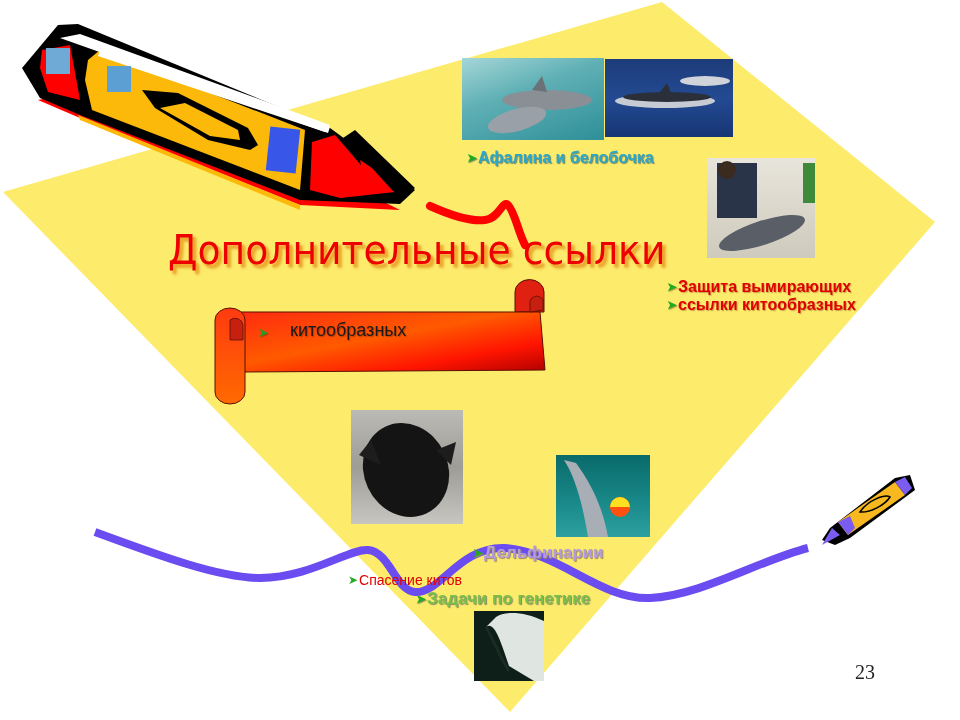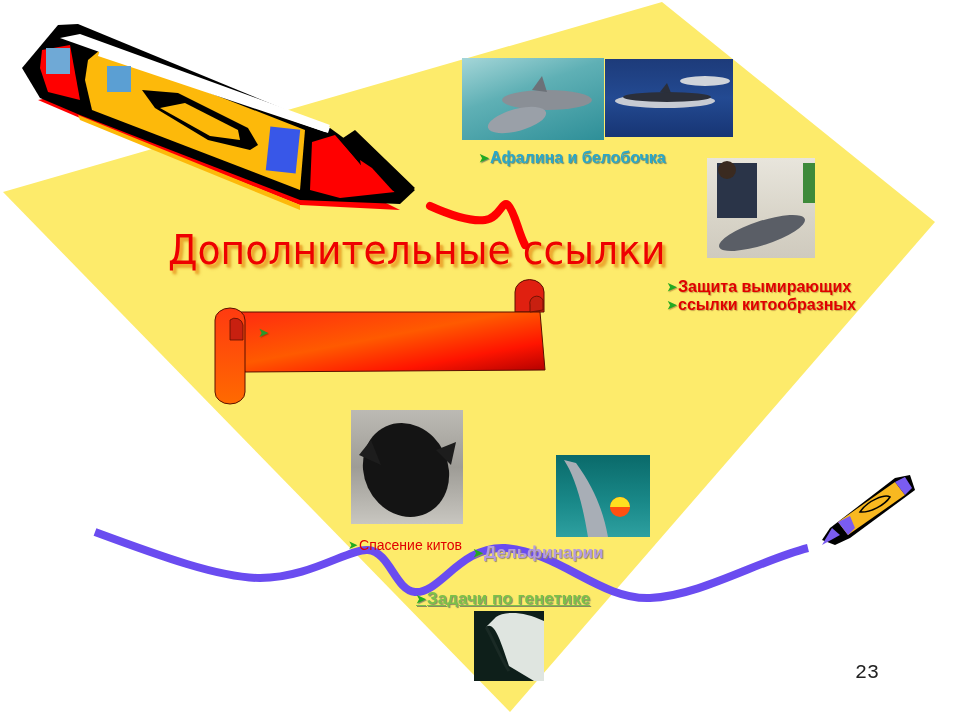--- a/index.html
+++ b/index.html
@@ -20,21 +20,21 @@
       position: absolute; white-space: nowrap;
       font-family: "Liberation Sans", sans-serif;
       font-size: 16px; font-weight: bold;
     }
     .link .arrow { color: #22aa22; font-size: 12px; margin-right: 1px; position: relative; top: -1px; }
     .photo {
       position: absolute; overflow: hidden;
     }
     .pnum {
       position: absolute; left: 855px; top: 661px; font-size: 20px; color: #222;
-      font-family: Liberation Mono, monospace;
+      font-family: Liberation Serif, serif;
     }
     .scroll-text {
       position: absolute; left: 258px; top: 318px;
       font-size: 18px; color: #1a1a1a; line-height: 24px;
       text-shadow: 1px 1px 1px rgba(120,40,0,0.5);
     }
     .scroll-text .arrow { color: #2a9a2a; font-size: 13px; position: absolute; left: 0; top: 3px; }
     .scroll-text .lines { margin-left: 32px; }
   </style>
 </head>
@@ -86,21 +86,21 @@
 
 <div class="photo" style="left:605px; top:59px; width:128px; height:78px; background:linear-gradient(180deg,#1d3b7a 0%,#234a92 50%,#173574 100%);">
   <svg width="128" height="78">
     <ellipse cx="60" cy="42" rx="50" ry="7" fill="#c7cbd3"></ellipse>
     <ellipse cx="62" cy="38" rx="44" ry="5" fill="#2b2f3a"></ellipse>
     <polygon points="55,33 62,24 66,34" fill="#2b2f3a"></polygon>
     <ellipse cx="100" cy="22" rx="25" ry="5" fill="#d0d4da"></ellipse>
   </svg>
 </div>
 
-<div class="link" style="left:467px; top:149px; font-size:16px; color:#2aa7c9; text-shadow:1px 1px 1px #7a8a60;margin-left:12px;">
+<div class="link" style="left:467px; top:149px; font-size:16px; color:#2aa7c9; text-shadow:1px 1px 1px #7a8a60;">
   <span class="arrow">➤</span><span>Афалина и белобочка</span>
 </div>
 
 <div class="photo" style="left:707px; top:158px; width:108px; height:100px; background:linear-gradient(180deg,#e8e5dc 0%,#d8d4c8 60%,#cfcabe 100%);">
   <svg width="108" height="100">
     <rect x="10" y="5" width="40" height="55" fill="#2a3448"></rect>
     <circle cx="20" cy="12" r="9" fill="#3a2a20"></circle>
     <ellipse cx="55" cy="75" rx="45" ry="12" fill="#5a5e66" transform="rotate(-18 55 75)"></ellipse>
     <rect x="96" y="5" width="12" height="40" fill="#3e8a3a"></rect>
   </svg>
@@ -131,20 +131,21 @@
 
   <path d="M230,312 L540,312 L545,370 L245,372 Z" fill="url(#scrollGrad)" stroke="#5a1000" stroke-width="1"></path>
 
   <path d="M215,320 A15,12 0 0 1 245,320 L245,392 A15,12 0 0 1 215,392 Z" fill="url(#rollGrad)" stroke="#5a1000" stroke-width="1"></path>
   <path d="M230,320 A8,8 0 0 1 243,325 L243,340 L230,340 Z" fill="#c82010" stroke="#5a1000" stroke-width="0.8"></path>
   <path d="M530,305 A7,7 0 0 1 543,300 L543,310 L530,312 Z" fill="#c82010" stroke="#5a1000" stroke-width="0.8"></path>
 </svg>
 <div class="scroll-text">
   <span class="arrow">➤</span>
   <div class="lines">
+    <div>китообразных</div>
   </div>
 </div>
 
 <div class="photo" style="left:351px; top:410px; width:112px; height:114px; background:linear-gradient(180deg,#bcbab4 0%,#9e9c96 50%,#c8c6c0 100%);">
   <svg width="112" height="114">
     <ellipse cx="55" cy="60" rx="42" ry="48" fill="#141414" transform="rotate(-25 55 60)"></ellipse>
     <polygon points="8,45 20,30 30,55" fill="#1d1d1d"></polygon>
     <polygon points="85,40 105,32 100,55" fill="#1d1d1d"></polygon>
   </svg>
 </div>
@@ -154,29 +155,29 @@
     <path d="M8,5 C18,20 26,45 32,82 L52,82 C48,60 40,35 20,8 Z" fill="#a8aeb6"></path>
     <circle cx="64" cy="52" r="10" fill="#ff5010"></circle>
     <path d="M54,52 A10,10 0 0 1 74,52" fill="#ffe020"></path>
   </svg>
 </div>
 
 <svg class="layer" width="960" height="720">
   <path d="M95,532 C160,556 220,578 260,578 C310,578 350,548 368,550 C390,552 395,590 415,592 C440,594 460,546 505,548 C560,552 600,600 650,598 C700,596 760,560 808,548" stroke="#6a4cf0" stroke-width="8" fill="none" stroke-linecap="butt"></path>
 </svg>
 
-<div class="link" style="left:348px; top:537px; font-size:14px; font-weight:normal; color:#e00000;">
+<div class="link" style="left:348px; top:572px; font-size:14px; font-weight:normal; color:#e00000;">
   <span class="arrow">➤</span><span>Спасение китов</span>
 </div>
 
 <div class="link" style="left:473px; top:543px; font-size:17px; color:#b49be0; text-shadow:1px 1px 1px #9a8a60;">
   <span class="arrow">➤</span><span>Дельфинарии</span>
 </div>
 
-<div class="link" style="left:416px; top:589px; font-size:17px; color:#7bc04a; text-shadow:1px 1px 1px #8a8a60;text-decoration:underline;">
+<div class="link" style="left:416px; top:589px; font-size:17px; color:#7bc04a; text-shadow:1px 1px 1px #8a8a60;">
   <span class="arrow">➤</span><span>Задачи по генетике</span>
 </div>
 
 <div class="photo" style="left:474px; top:611px; width:70px; height:70px; background:#0e1f1a;">
   <svg width="70" height="70">
     <path d="M12,16 C20,10 26,28 35,55 L60,70 L70,70 L70,10 C50,0 30,0 22,6 Z" fill="#dfe5e0"></path>
     <path d="M12,16 C18,26 28,50 35,60" stroke="#1a2a25" stroke-width="3" fill="none"></path>
   </svg>
 </div>
 

